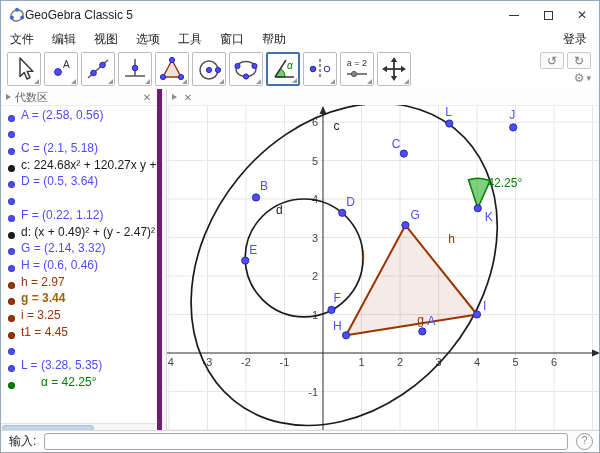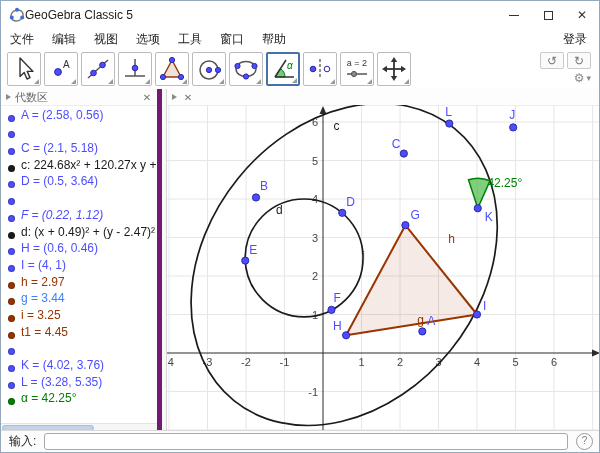--- a/index.html
+++ b/index.html
@@ -217,64 +217,60 @@
           </div>
           <div class="alg-row">
             <span class="alg-dot" style="background: rgb(77, 77, 255);"></span>
             <span class="alg-text" style="color: rgb(77, 77, 255); margin-top: 43px;">D = (0.5, 3.64)</span>
           </div>
           <div class="alg-row">
             <span class="alg-dot" style="background: rgb(77, 77, 255);"></span>
           </div>
           <div class="alg-row">
             <span class="alg-dot" style="background: rgb(77, 77, 255);"></span>
-            <span class="alg-text" style="color: rgb(77, 77, 255); font-style: italic;">F = (0.22, 1.12)</span>
+            <span class="alg-text" style="color: rgb(77, 77, 255);">F = (0.22, 1.12)</span>
           </div>
           <div class="alg-row">
             <span class="alg-dot" style="background: rgb(27, 27, 27);"></span>
             <span class="alg-text" style="color: rgb(27, 27, 27);">d: (x + 0.49)² + (y - 2.47)² = 2.34</span>
           </div>
           <div class="alg-row">
             <span class="alg-dot" style="background: rgb(77, 77, 255);"></span>
+            <span class="alg-text" style="color: rgb(77, 77, 255);">G = (2.14, 3.32)</span>
+          </div>
+          <div class="alg-row">
+            <span class="alg-dot" style="background: rgb(77, 77, 255);"></span>
             <span class="alg-text" style="color: rgb(77, 77, 255);">H = (0.6, 0.46)</span>
-          </div>
-          <div class="alg-row">
-            <span class="alg-dot" style="background: rgb(77, 77, 255);"></span>
-            <span class="alg-text" style="color: rgb(77, 77, 255);">I = (4, 1)</span>
           </div>
           <div class="alg-row">
             <span class="alg-dot" style="background: rgb(153, 51, 0);"></span>
             <span class="alg-text" style="color: rgb(153, 51, 0);">h = 2.97</span>
           </div>
           <div class="alg-row">
             <span class="alg-dot" style="background: rgb(153, 51, 0);"></span>
-            <span class="alg-text" style="color: #3b82f6;">g = 3.44</span>
+            <span class="alg-text" style="color: #a16207; font-weight: bold;">g = 3.44</span>
           </div>
           <div class="alg-row">
             <span class="alg-dot" style="background: rgb(153, 51, 0);"></span>
             <span class="alg-text" style="color: rgb(153, 51, 0);">i = 3.25</span>
           </div>
           <div class="alg-row">
             <span class="alg-dot" style="background: rgb(153, 51, 0);"></span>
             <span class="alg-text" style="color: rgb(153, 51, 0);">t1 = 4.45</span>
           </div>
           <div class="alg-row">
             <span class="alg-dot" style="background: rgb(77, 77, 255);"></span>
           </div>
           <div class="alg-row">
             <span class="alg-dot" style="background: rgb(77, 77, 255);"></span>
-            <span class="alg-text" style="color: rgb(77, 77, 255);">K = (4.02, 3.76)</span>
-          </div>
-          <div class="alg-row">
-            <span class="alg-dot" style="background: rgb(77, 77, 255);"></span>
             <span class="alg-text" style="color: rgb(77, 77, 255);">L = (3.28, 5.35)</span>
           </div>
           <div class="alg-row">
             <span class="alg-dot" style="background: rgb(0, 128, 0);"></span>
-            <span class="alg-text" style="color: rgb(0, 128, 0);">α = 42.25°</span>
+            <span class="alg-text" style="color: rgb(0, 128, 0); margin-left: 20px;">α = 42.25°</span>
           </div>
         </div>
       <div class="alg-scroll">
         <div class="alg-thumb"></div>
       </div>
     </div>
 
     <div class="splitter"></div>
 
     <div class="graphics">

